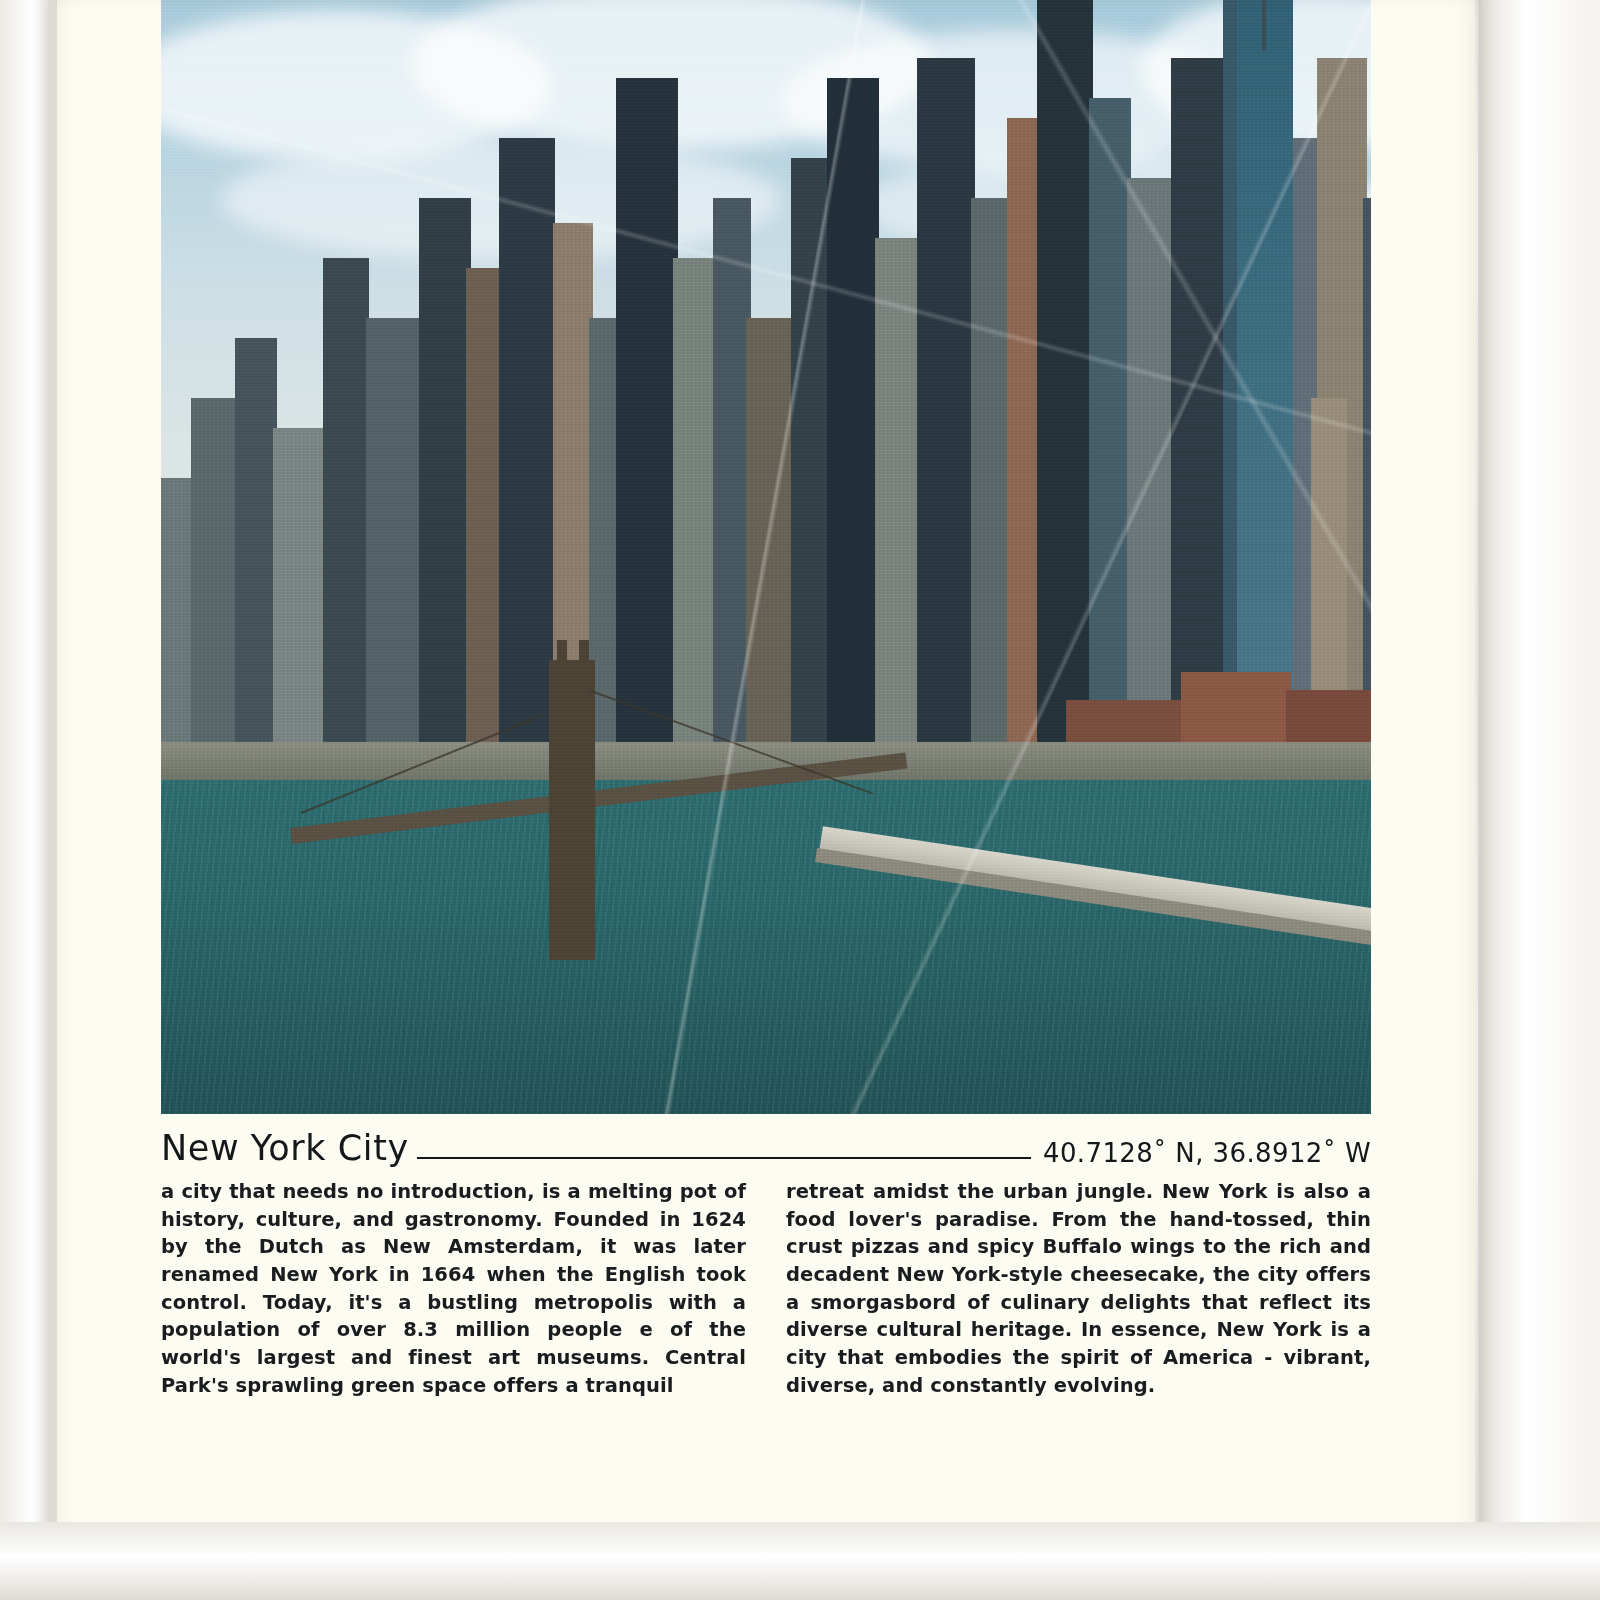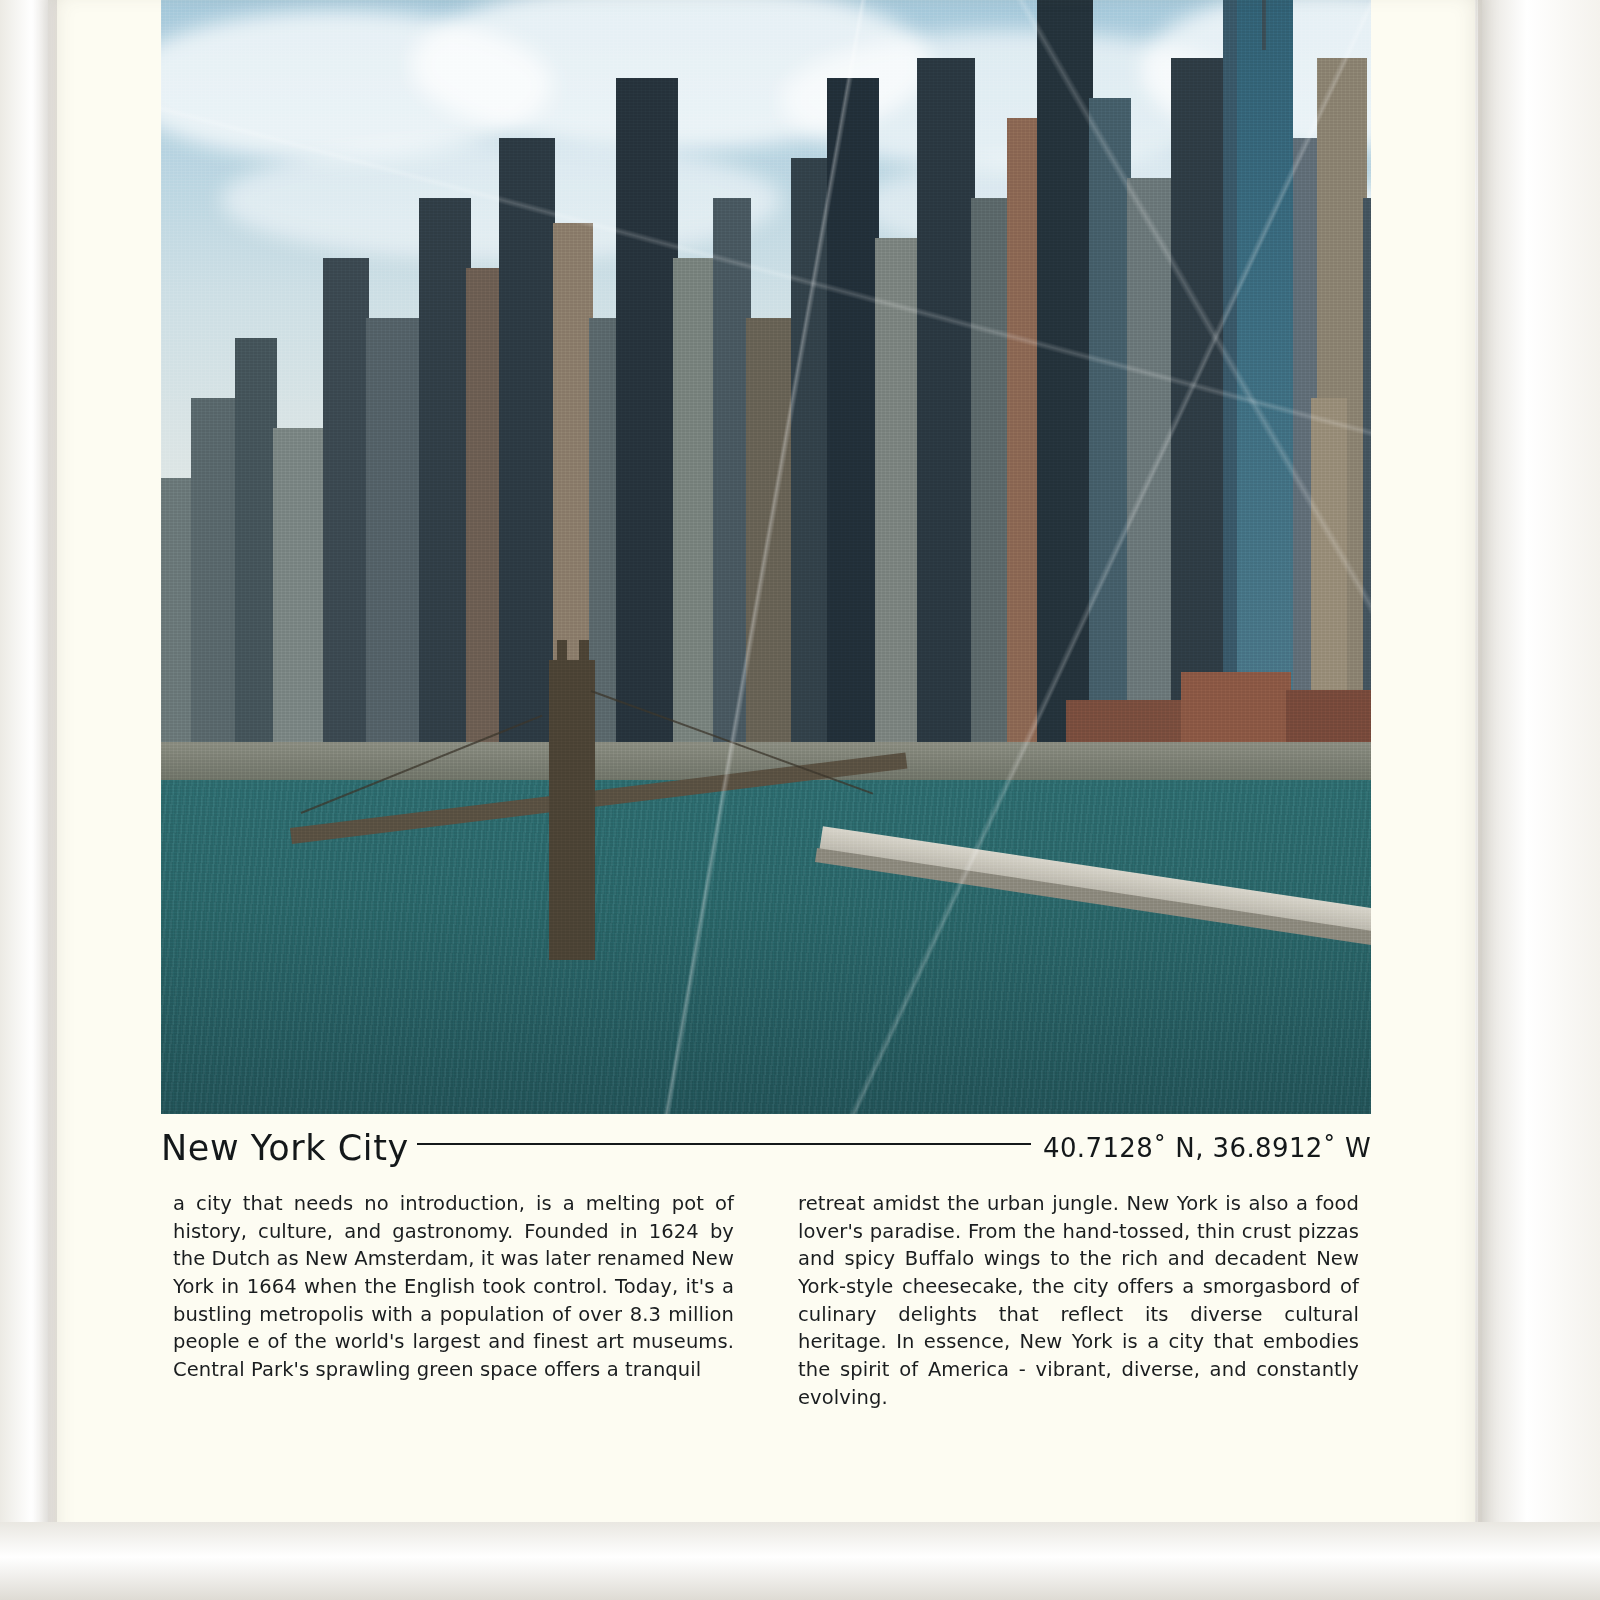--- a/index.html
+++ b/index.html
@@ -148,21 +148,21 @@
     pointer-events: none;
   }
 
   
   .caption-row {
     position: absolute;
     left: 104px;
     top: 1146px;
     width: 1210px;
     display: flex;
-    align-items: center;
+    align-items: flex-end;
     gap: 4px;
   }
   .city-title {
     font-family: "DejaVu Sans", sans-serif;
     font-size: 35px;
     letter-spacing: 0.6px;
     color: #14181a;
     white-space: nowrap;
     font-weight: 400;
   }
@@ -190,21 +190,21 @@
   }
   .col {
     width: 585px;
     font-family: "DejaVu Sans", sans-serif;
     font-size: 19.5px;
     line-height: 1.42;
     color: #1a1d1f;
     text-align: justify;
     letter-spacing: 0.1px;
   }
-  .col p { margin: 12px; }
+  .col p { margin: 0; font-weight: bold; }
 
   
   .frame-bottom {
     position: absolute;
     left: 0; bottom: 0; width: 1600px; height: 78px;
     background: linear-gradient(180deg, #e9e7e1 0%, #ffffff 45%, #dedbd4 100%);
   }
   .frame-left {
     position: absolute; left: 0; top: 0; width: 58px; height: 1600px;
     background: linear-gradient(90deg, #eceae4 0%, #ffffff 55%, #e6e3dc 100%);

